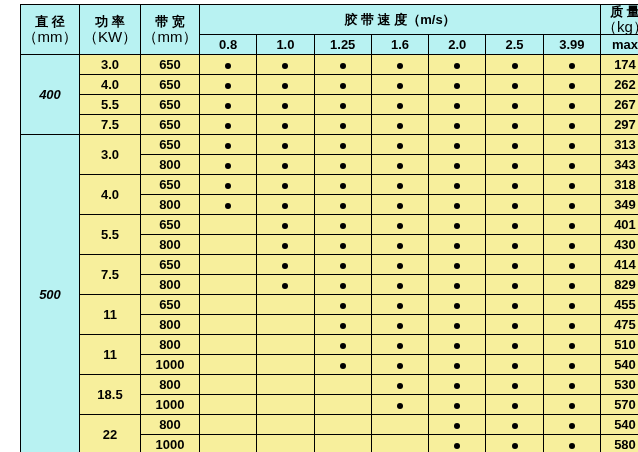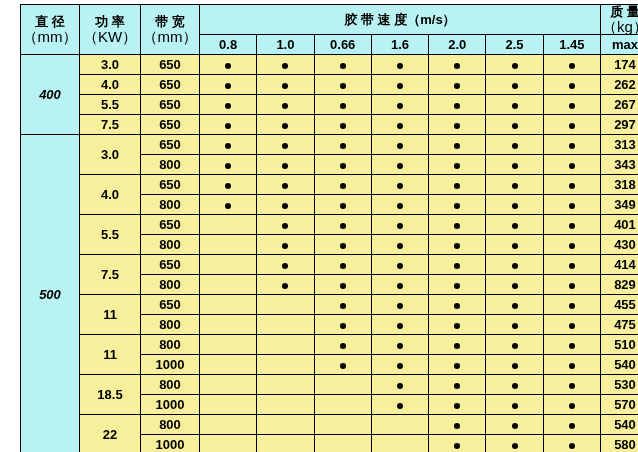--- a/index.html
+++ b/index.html
@@ -67,25 +67,25 @@
       <th class="hdr-main" colspan="7">胶 带 速 度（m/s）</th>
       <th class="hdr-main cell-mass title-two-line" rowspan="1">
         <div>质 量</div>
         <div class="unit">（kg）</div>
       </th>
     </tr>
     <tr id="speed-head-row">
 
     <th class="hdr-main cell-speed sub">0.8</th>
         <th class="hdr-main cell-speed sub">1.0</th>
-        <th class="hdr-main cell-speed sub">0.66</th>
+        <th class="hdr-main cell-speed sub">1.25</th>
         <th class="hdr-main cell-speed sub">1.6</th>
         <th class="hdr-main cell-speed sub">2.0</th>
         <th class="hdr-main cell-speed sub">2.5</th>
-        <th class="hdr-main cell-speed sub">1.45</th>
+        <th class="hdr-main cell-speed sub">3.99</th>
         <th class="hdr-main cell-mass small">max</th>
       </tr>
   </thead>
   <tbody id="table-body">
       <tr>
         <td class="cyan cell-dia" rowspan="4">400</td>
         <td class="yellow cell-pow" rowspan="1">3.0</td>
         <td class="yellow cell-band">650</td>
         <td class="yellow cell-speed"><span class="dot"></span></td>
         <td class="yellow cell-speed"><span class="dot"></span></td>

